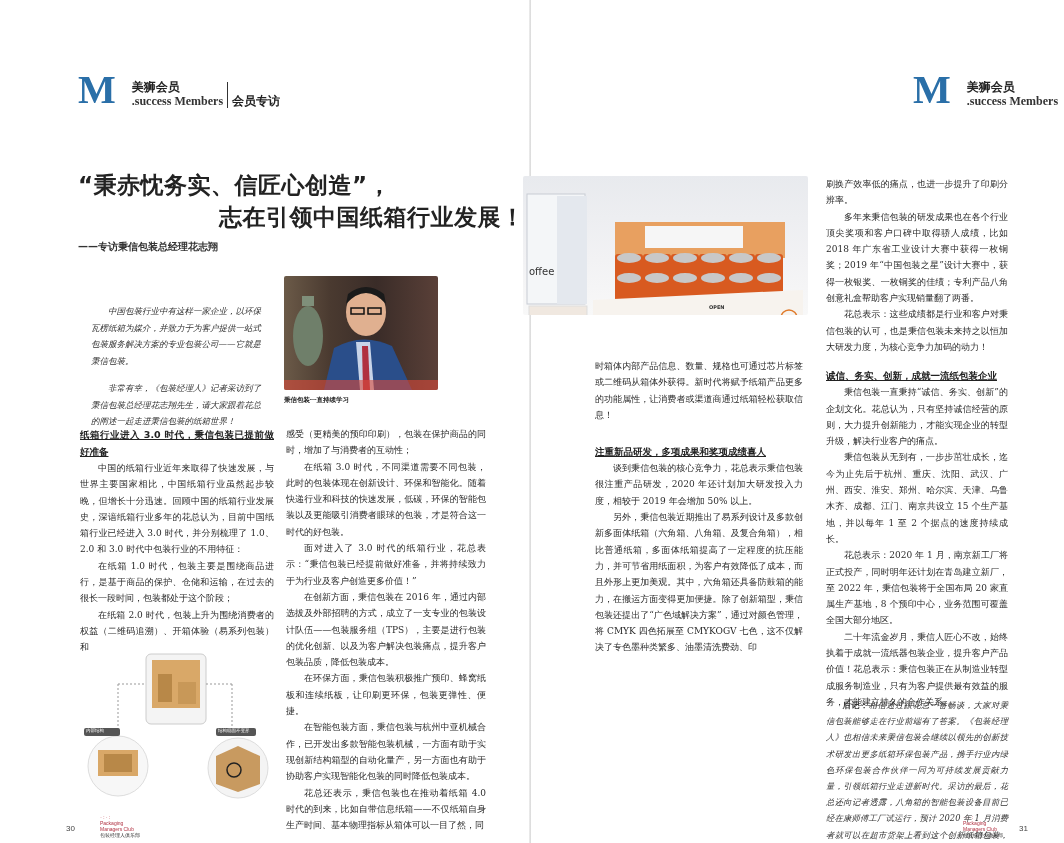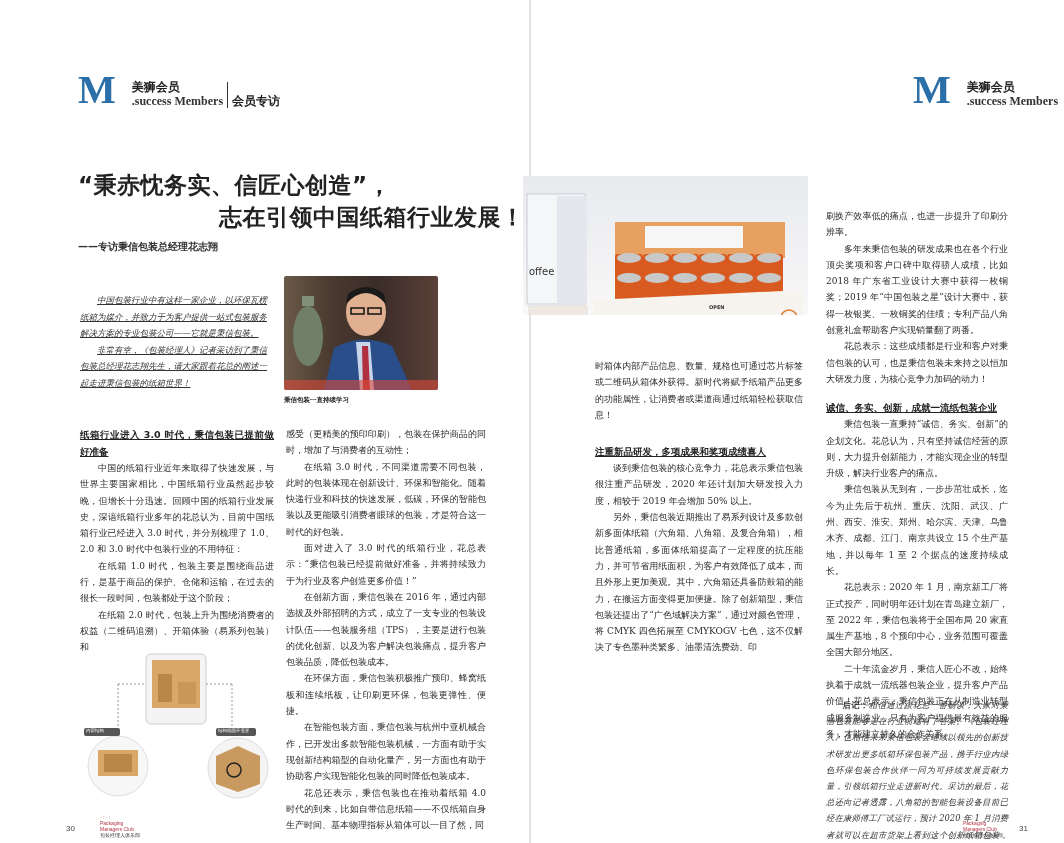--- a/index.html
+++ b/index.html
@@ -16,21 +16,21 @@
   .brand .sep{width:1px;height:26px;background:#333;margin:0 4px 0 4px;}
   .brand .section{font-family:"DejaVu Sans",sans-serif;font-size:12px;font-weight:bold;color:#222;line-height:14px;}
   .title1{position:absolute;left:78px;top:170px;font-family:"DejaVu Sans",sans-serif;font-size:23px;font-weight:bold;color:#222;letter-spacing:0.5px;}
   .title2{position:absolute;left:172px;top:202px;font-family:"DejaVu Sans",sans-serif;font-size:23px;font-weight:bold;color:#222;letter-spacing:0.5px;margin-left:47px;}
   .subtitle{position:absolute;left:78px;top:240px;font-family:"DejaVu Sans",sans-serif;font-size:10px;font-weight:bold;color:#333;}
   .col{position:absolute;font-size:9px;line-height:16.3px;text-align:justify;color:#2a2a2a;}
   .col p{margin:0;text-indent:2em;}
   .col p.noindent{text-indent:0;}
   .col h3{margin:0;font-family:"DejaVu Sans",sans-serif;font-size:9.5px;font-weight:bold;text-decoration:underline;line-height:17px;color:#222;}
   .intro{position:absolute;left:80px;top:292px;width:195px;font-size:8.5px;line-height:16.5px;font-style:italic;color:#333;}
-  .intro p{margin:0;text-indent:2em;text-decoration:underline;}
+  .intro p{margin:11px;text-indent:2em;}
   .photo{position:absolute;border-radius:2px;}
   .caption{position:absolute;font-family:"DejaVu Sans",sans-serif;font-size:6.5px;font-weight:bold;color:#222;}
   .footer-num{position:absolute;font-family:"Liberation Sans",sans-serif;font-size:8px;color:#444;}
   .logo-small{position:absolute;font-family:"Liberation Sans",sans-serif;font-size:5px;color:#b03040;line-height:6px;}
   .logo-small .dots{color:#c04050;font-size:6px;letter-spacing:1px;}
   .afterword{position:absolute;left:826px;top:658px;width:182px;font-size:8.3px;line-height:16.2px;font-style:italic;color:#333;text-align:justify;margin-top:39px;}
   .afterword p{margin:0;text-indent:2em;}
   .afterword b{font-style:normal;}
 </style>
 </head>
@@ -171,21 +171,21 @@
   </div>
 
   <div class="col" style="left:64px;top:358px;width:208px;">
     <p class="noindent">时箱体内部产品信息、数量、规格也可通过芯片标签或二维码从箱体外获得。新时代将赋予纸箱产品更多的功能属性，让消费者或渠道商通过纸箱轻松获取信息！</p>
     <div style="height:20px;"></div>
     <h3>注重新品研发，多项成果和奖项成绩喜人</h3>
     <p>谈到秉信包装的核心竞争力，花总表示秉信包装很注重产品研发，2020 年还计划加大研发投入力度，相较于 2019 年会增加 50% 以上。</p>
     <p>另外，秉信包装近期推出了易系列设计及多款创新多面体纸箱（六角箱、八角箱、及复合角箱），相比普通纸箱，多面体纸箱提高了一定程度的抗压能力，并可节省用纸面积，为客户有效降低了成本，而且外形上更加美观。其中，六角箱还具备防鼓箱的能力，在搬运方面变得更加便捷。除了创新箱型，秉信包装还提出了“广色域解决方案”，通过对颜色管理，将 CMYK 四色拓展至 CMYKOGV 七色，这不仅解决了专色墨种类繁多、油墨清洗费劲、印</p>
   </div>
 
-  <div class="col" style="left:295px;top:176px;width:182px;margin-top:32px;">
+  <div class="col" style="left:295px;top:176px;width:182px;">
     <p class="noindent">刷换产效率低的痛点，也进一步提升了印刷分辨率。</p>
     <p>多年来秉信包装的研发成果也在各个行业顶尖奖项和客户口碑中取得骄人成绩，比如 2018 年广东省工业设计大赛中获得一枚铜奖；2019 年“中国包装之星”设计大赛中，获得一枚银奖、一枚铜奖的佳绩；专利产品八角创意礼盒帮助客户实现销量翻了两番。</p>
     <p>花总表示：这些成绩都是行业和客户对秉信包装的认可，也是秉信包装未来持之以恒加大研发力度，为核心竞争力加码的动力！</p>
     <div style="height:12px;"></div>
     <h3>诚信、务实、创新，成就一流纸包装企业</h3>
     <p>秉信包装一直秉持“诚信、务实、创新”的企划文化。花总认为，只有坚持诚信经营的原则，大力提升创新能力，才能实现企业的转型升级，解决行业客户的痛点。</p>
     <p>秉信包装从无到有，一步步茁壮成长，迄今为止先后于杭州、重庆、沈阳、武汉、广州、西安、淮安、郑州、哈尔滨、天津、乌鲁木齐、成都、江门、南京共设立 15 个生产基地，并以每年 1 至 2 个据点的速度持续成长。</p>
     <p>花总表示：2020 年 1 月，南京新工厂将正式投产，同时明年还计划在青岛建立新厂，至 2022 年，秉信包装将于全国布局 20 家直属生产基地，8 个预印中心，业务范围可覆盖全国大部分地区。</p>
     <p>二十年流金岁月，秉信人匠心不改，始终执着于成就一流纸器包装企业，提升客户产品价值！花总表示：秉信包装正在从制造业转型成服务制造业，只有为客户提供最有效益的服务，才能建立持久的合作关系。</p>
   </div>

